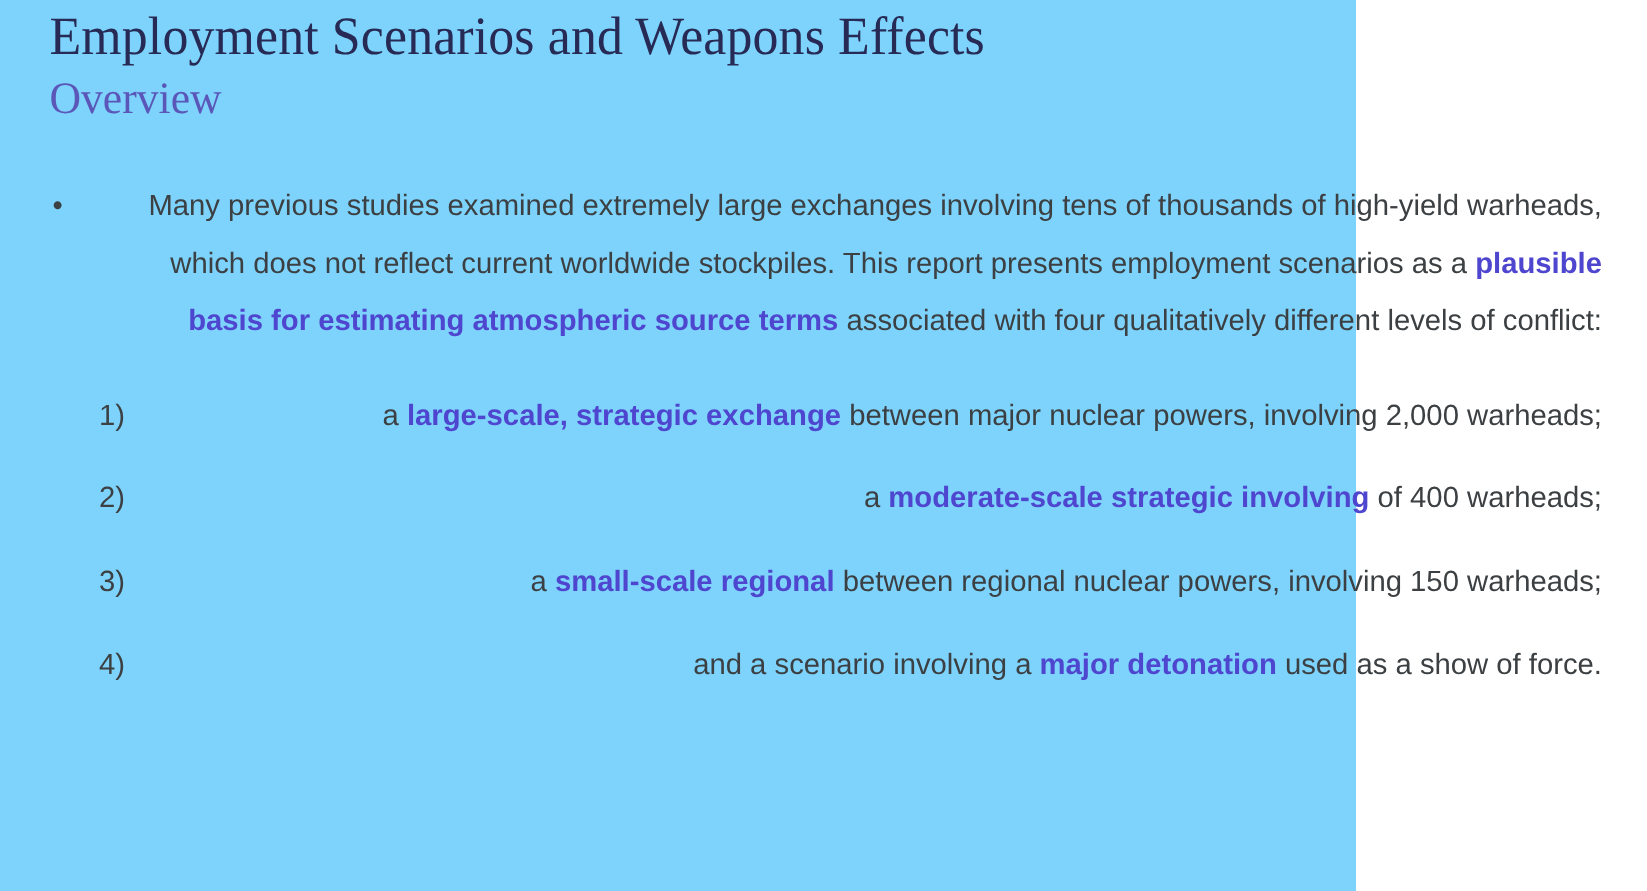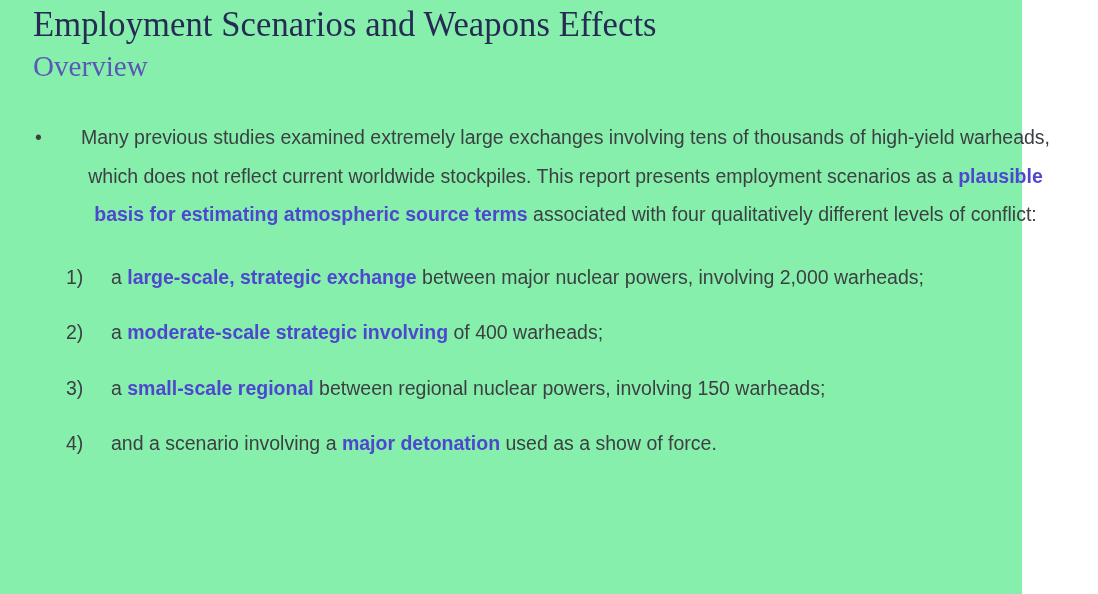--- a/index.html
+++ b/index.html
@@ -11,23 +11,23 @@
   body {
     width: 1098px;
     height: 594px;
     overflow: hidden;
     font-family: "Liberation Sans", sans-serif;
     -webkit-font-smoothing: antialiased;
   }
 
   .slide {
     position: relative;
-    width: 1022px;
+    width: 904px;
     height: 594px;
-    background: #86efac;
+    background: #7dd3fc;
     box-sizing: border-box;
   }
 
   
   .title-block {
     position: absolute;
     left: 33px;
     top: 2px;
     width: 1040px;
   }
@@ -76,21 +76,21 @@
     left: 2px;
     top: 0;
     width: 16px;
     font-size: 19.5px;
     line-height: 38.5px;
     color: #3c4043;
     text-align: left;
   }
   .bullet-text {
     display: block;
-    text-align: center;
+    text-align: right;
   }
 
   strong.hl {
     color: #4f46cf;
     font-weight: 700;
   }
 
   
   .num-list {
     margin: 0;
@@ -112,21 +112,21 @@
   .num-marker {
     position: absolute;
     left: 0;
     top: 0;
     width: 34px;
     font-size: 19.5px;
     line-height: 38.5px;
     color: #3c4043;
     text-align: left;
   }
-  .num-text { display: block; }
+  .num-text { display: block; text-align: right; }
 </style>
 </head>
 <body>
 
 <div class="slide">
 
   <div class="title-block">
     <h1 class="slide-title">Employment Scenarios and Weapons Effects</h1>
     <h2 class="slide-subtitle">Overview</h2>
   </div>

